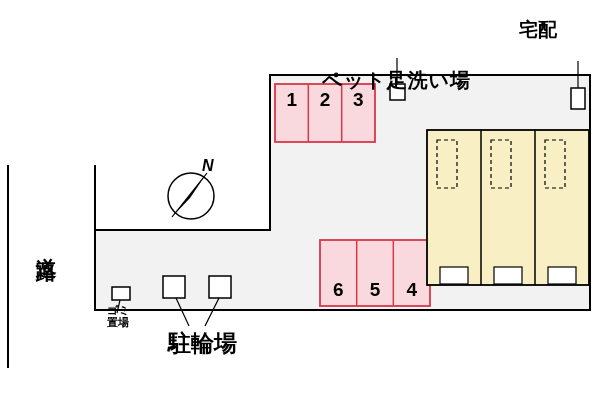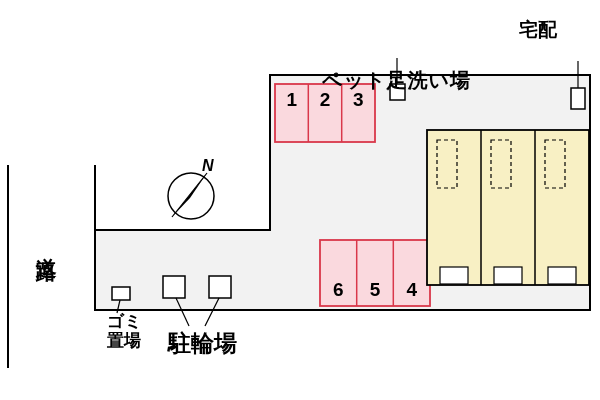--- a/index.html
+++ b/index.html
@@ -19,21 +19,21 @@
   .smallbox  { fill:#ffffff; stroke:#000; stroke-width:1.5; }
   .connector { stroke:#000; stroke-width:1.2; fill:none; }
   .needle    { fill:#000; }
   .compass-circle { fill:none; stroke:#000; stroke-width:1.5; }
 
   .lbl { position:absolute; color:#000; font-weight:bold; white-space:nowrap; }
   .road-label { left:32px; top:241px; font-size:21px; writing-mode:vertical-rl; text-orientation:upright; letter-spacing:3px; }
   .parking-area-label { left:310px; top:185px; font-size:18px; }
   .pet-wash-label { left:322px; top:36px; font-size:20px; letter-spacing:1px;margin-top:31px; }
   .delivery-label { left:494px; top:20px; width:88px; font-size:19px; text-align:center; line-height:1.08; }
-  .garbage-label { left:107px; top:312px; font-size:17px; line-height:1.12; }
+  .garbage-label { left:107px; top:304px; font-size:11px; line-height:1.12; }
   .bicycle-label { left:168px; top:328px; font-size:23px; }
   .north-label { left:202px; top:157px; font-size:16px; font-style:italic; }
 
   .num-row { position:absolute; display:flex; }
   .num-row span { flex:1; text-align:center; font-weight:bold; font-size:19px; color:#000; }
   .num-top { left:275px; top:84px; width:100px; height:58px; align-items:flex-start; padding-top:5px; box-sizing:border-box; }
   .num-bottom { left:320px; top:240px; width:110px; height:66px; align-items:flex-end; padding-bottom:5px; box-sizing:border-box; }
 </style>
 </head>
 <body>

